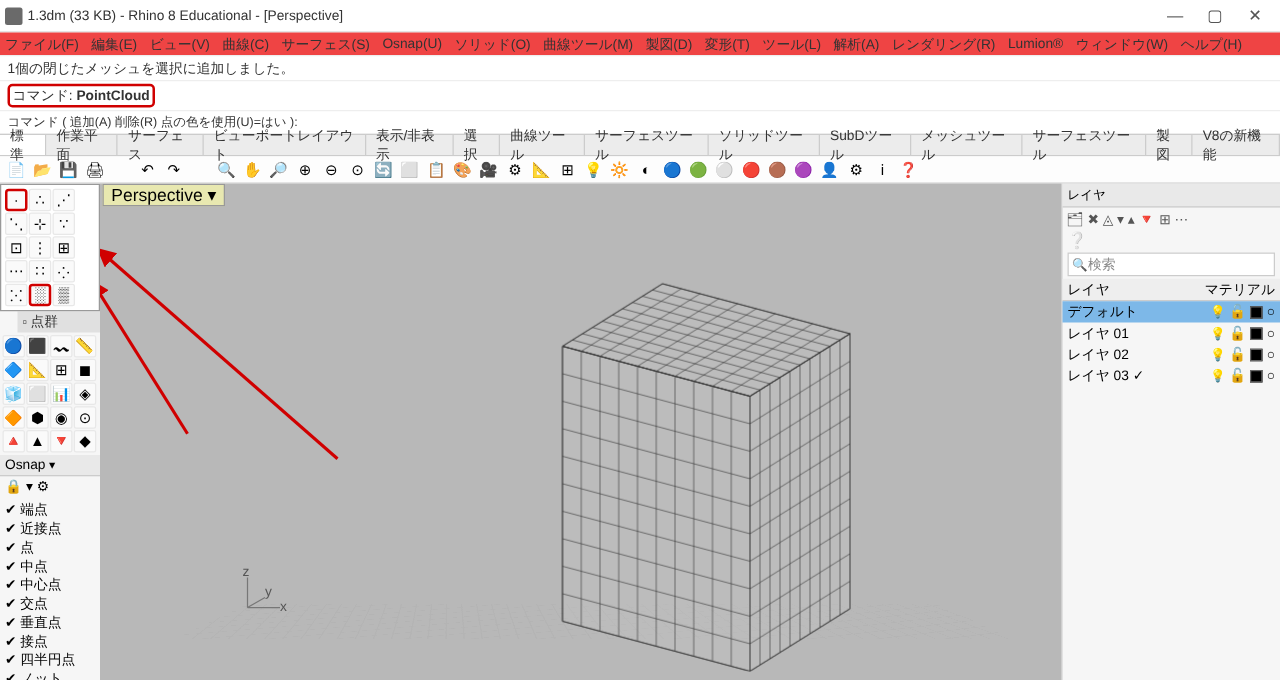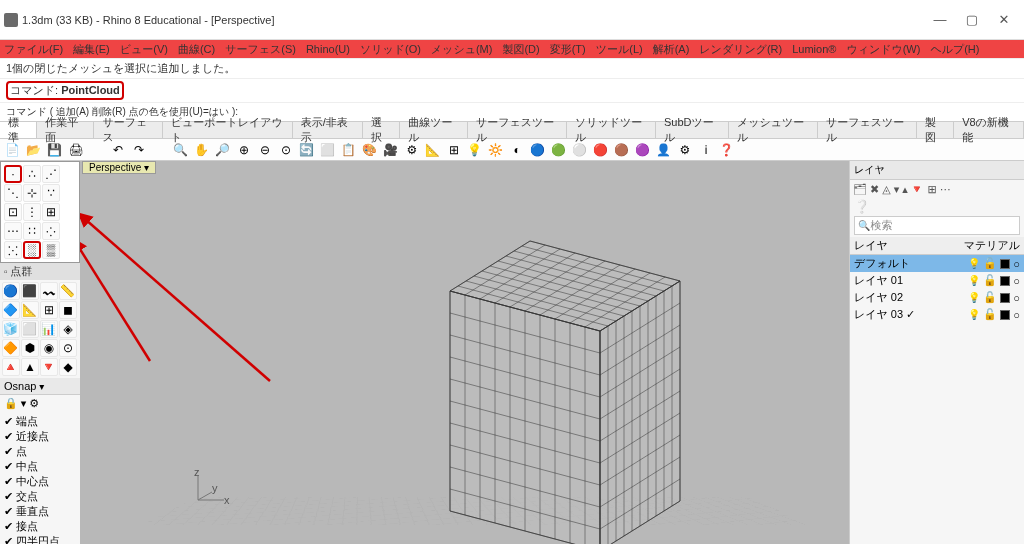--- a/index.html
+++ b/index.html
@@ -1,40 +1,40 @@
 <!DOCTYPE html>
 <html><head>
 <meta charset="utf-8">
 <style>
 *{margin:0;padding:0;box-sizing:border-box;font-family:"Meiryo UI","Segoe UI",sans-serif;font-size:11px;}
 body{background:#f0f0f0;width:1024px;height:544px;overflow:hidden;position:relative;}
-.titlebar{height:40px;background:#fff;display:flex;align-items:center;padding:0 4px;border-bottom:1px solid #ddd;}
+.titlebar{height:26px;background:#fff;display:flex;align-items:center;padding:0 4px;border-bottom:1px solid #ddd;}
 .titlebar .icon{width:14px;height:14px;background:#6a6a6a;border-radius:2px;margin-right:4px;}
 .titlebar .title{flex:1;color:#333;}
 .titlebar .wbtn{width:32px;text-align:center;color:#555;font-size:13px;}
 .menubar{height:18px;background:#ef4444;padding:0 4px;display:flex;align-items:center;gap:10px;color:#333;font-size:10px;}
 .cmdarea{background:#fff;padding:2px 6px;font-size:10px;color:#333;border-top:1px solid #eee;}
 .cmdline{display:flex;align-items:center;}
 .cmdprefix{border:2px solid #d00000;border-radius:4px;padding:0 2px;display:inline-block;margin-right:2px;}
 .tabbar{height:18px;background:#ececec;border-top:1px solid #ccc;border-bottom:1px solid #ccc;display:flex;font-size:10px;}
 .tabbar .tab{padding:0 8px;height:100%;display:flex;align-items:center;border-right:1px solid #ccc;color:#333;}
 .tabbar .tab.active{background:#fff;}
 .toolbar{height:22px;background:#fdfdfd;border-bottom:1px solid #ccc;display:flex;align-items:center;padding:0 4px;gap:3px;}
 .tbtn{width:18px;height:18px;display:flex;align-items:center;justify-content:center;border-radius:2px;font-size:12px;}
 .main{display:flex;height:404px;}
 .leftcol{width:80px;background:#f6f6f6;display:flex;flex-direction:column;}
 .toolgrid{display:flex;flex-wrap:wrap;padding:2px;gap:1px;align-content:flex-start;}
 .toolgrid .tbtn{width:18px;height:18px;border:1px solid #e8e8e8;background:#fafafa;position:relative;}
 .toolgrid.sub{background:#fff;border:1px solid #999;padding:3px;position:relative;}
 .highlight-red{border:2px solid #d00000!important;border-radius:3px;}
-.section-label{background:#e0e0e0;padding:1px 4px;font-size:10px;color:#333;}
+.section-label{background:#e0e0e0;padding:1px 4px;font-size:10px;color:#333;margin-left:14px;}
 .osnap{flex:1;overflow:auto;font-size:10px;padding:2px;}
-.osnap .row{display:flex;align-items:center;gap:2px;padding:0 2px;font-family:Liberation Serif, serif;}
+.osnap .row{display:flex;align-items:center;gap:2px;padding:0 2px;}
 .viewport{flex:1;background:#b8b8b8;position:relative;overflow:hidden;}
-.vp-tab{position:absolute;top:0;left:2px;background:#e8e8b0;border:1px solid #999;padding:0 6px;font-size:10px;}
+.vp-tab{position:absolute;top:0;left:2px;background:#e8e8b0;border:1px solid #999;padding:0 6px;font-size:14px;}
 .grid-floor{position:absolute;left:60px;right:40px;bottom:40px;height:90px;background:repeating-linear-gradient(75deg,transparent 0 13px,#aaa 13px 14px),repeating-linear-gradient(-15deg,transparent 0 13px,#aaa 13px 14px);opacity:.35;transform:perspective(400px) rotateX(68deg);transform-origin:bottom;}
 .cube{position:absolute;left:350px;top:60px;width:260px;height:330px;}
 .axis{position:absolute;left:110px;bottom:55px;font-size:9px;color:#555;}
 .rightcol{width:175px;background:#f6f6f6;border-left:1px solid #ccc;display:flex;flex-direction:column;}
 .panel-head{background:#e9e9e9;padding:2px 4px;font-size:10px;border-bottom:1px solid #ccc;}
 .righttool{padding:3px;display:flex;gap:3px;font-size:12px;color:#555;}
 .search{margin:2px 4px;display:flex;align-items:center;border:1px solid #ccc;background:#fff;padding:1px 3px;font-size:10px;color:#888;}
 .layerhead{display:flex;background:#eee;font-size:10px;padding:1px 4px;border-bottom:1px solid #ccc;}
 .layerrow{display:flex;align-items:center;padding:1px 4px;font-size:10px;gap:3px;}
 .layerrow.active{background:#7db8e8;}
@@ -53,23 +53,23 @@
   <div class="wbtn">▢</div>
   <div class="wbtn">✕</div>
 </div>
 
 <div class="menubar" id="menubar">
     <span>ファイル(F)</span>
     <span>編集(E)</span>
     <span>ビュー(V)</span>
     <span>曲線(C)</span>
     <span>サーフェス(S)</span>
-    <span>Rhino(U)</span>
+    <span>Osnap(U)</span>
     <span>ソリッド(O)</span>
-    <span>メッシュ(M)</span>
+    <span>曲線ツール(M)</span>
     <span>製図(D)</span>
     <span>変形(T)</span>
     <span>ツール(L)</span>
     <span>解析(A)</span>
     <span>レンダリング(R)</span>
     <span>Lumion®</span>
     <span>ウィンドウ(W)</span>
     <span>ヘルプ(H)</span>
   </div>
 

